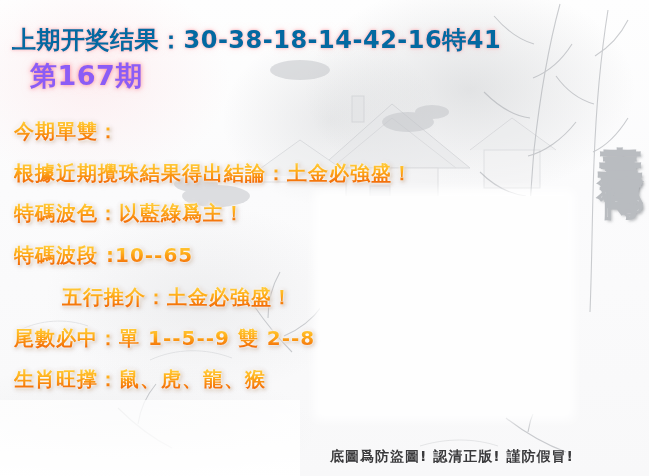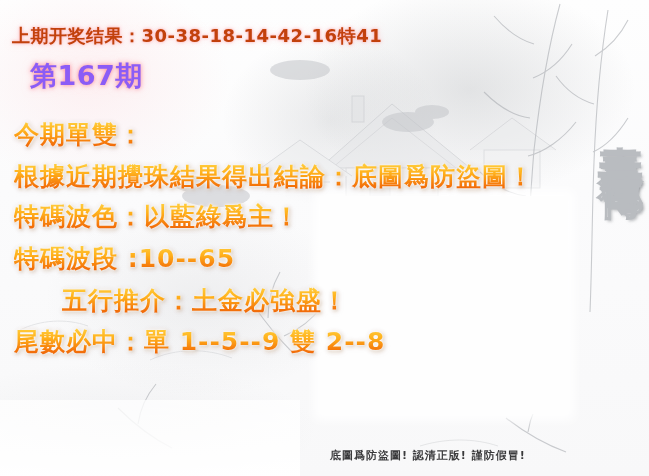--- a/index.html
+++ b/index.html
@@ -37,37 +37,37 @@
     box-shadow:0 0 10px 6px rgba(255,255,255,.95);
   }
   .white-panel-b{
     position:absolute;left:0px;top:400px;width:300px;height:76px;
     background:linear-gradient(180deg,rgba(255,255,255,.75),rgba(255,255,255,.97));
   }
 
   
   .headline{
     position:absolute;left:12px;top:24px;
-    font-size:18px;font-weight:bold;letter-spacing:.5px;
-    color:#c2410c;
+    font-size:24px;font-weight:bold;letter-spacing:.5px;
+    color:#0369a1;
     text-shadow:0 0 3px rgba(255,140,150,.75), 0 0 7px rgba(255,190,195,.55);
     white-space:nowrap;
   }
   .issue{
     position:absolute;left:30px;top:58px;
     font-size:27px;font-weight:bold;letter-spacing:.5px;
     color:#8b5cf6;
     text-shadow:0 0 4px rgba(255,120,135,.8), 0 0 9px rgba(255,185,195,.6);
     white-space:nowrap;
   }
 
   
   .gold-line{
     position:absolute;left:14px;
-    font-size:25px;font-weight:bold;letter-spacing:1px;
+    font-size:20px;font-weight:bold;letter-spacing:1px;
     white-space:nowrap;
     color:#f2850c;
     background:linear-gradient(180deg,#ffd84a 0%,#ffb01b 40%,#f4730a 78%,#e8560a 100%);
     -webkit-background-clip:text;background-clip:text;
     -webkit-text-fill-color:transparent;
     text-shadow:none;
     filter:drop-shadow(0 0 1.2px #ffffff) drop-shadow(0 0 2.4px #ffffff)
            drop-shadow(1px 1px 1px rgba(120,60,0,.30));
     text-decoration:underline;
   }
@@ -87,21 +87,21 @@
     font-size:44px;font-weight:bold;letter-spacing:6px;
     color:#fbfbfb;
     -webkit-text-stroke:1.5px #b9bcc0;
     text-shadow:2px 2px 3px rgba(140,143,148,.55);
     line-height:1.02;
   }
 
   
   .footnote{
     position:absolute;left:330px;top:448px;
-    font-size:11px;font-weight:bold;letter-spacing:1px;
+    font-size:14px;font-weight:bold;letter-spacing:1px;
     color:#3a3a3c;
     text-shadow:0 0 2px rgba(255,255,255,.9);
     white-space:nowrap;
   }
 </style>
 </head>
 <body>
 
 <div id="poster">
 
@@ -164,23 +164,24 @@
   </div>
 
   <div class="white-panel"></div>
   <div class="white-panel-b"></div>
 
   <div class="headline">上期开奖结果：30-38-18-14-42-16特41</div>
 
   <div class="issue">第167期</div>
 
   <div class="gold-line gl1">今期單雙：</div>
-  <div class="gold-line gl2">根據近期攪珠結果得出結論：底圖爲防盜圖！</div>
+  <div class="gold-line gl2">根據近期攪珠結果得出結論：土金必強盛！</div>
   <div class="gold-line gl3">特碼波色：以藍綠爲主！</div>
   <div class="gold-line gl4">特碼波段 :10--65</div>
   <div class="gold-line gl5">五行推介：土金必強盛！</div>
   <div class="gold-line gl6">尾數必中：單 1--5--9 雙 2--8</div>
+  <div class="gold-line gl7">生肖旺撑：鼠、虎、龍、猴</div>
 
   <div class="vwatermark">嘉云公司電傳</div>
 
   <div class="footnote">底圖爲防盜圖!  認清正版!  謹防假冒!</div>
 
 </div>
 
 </body></html>

